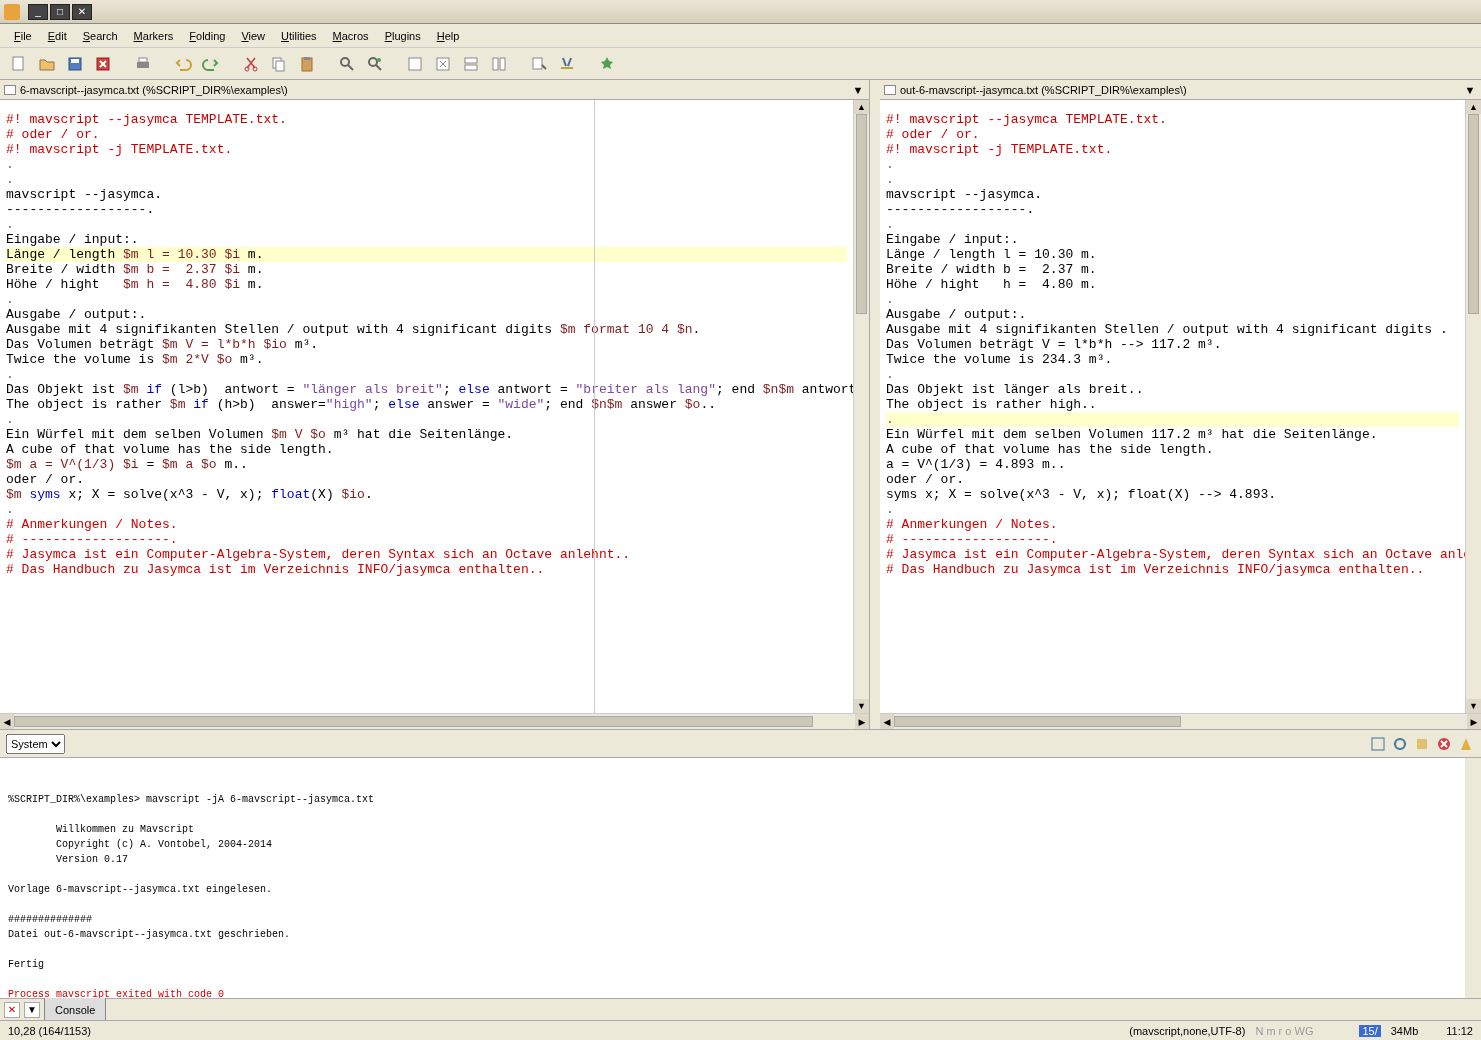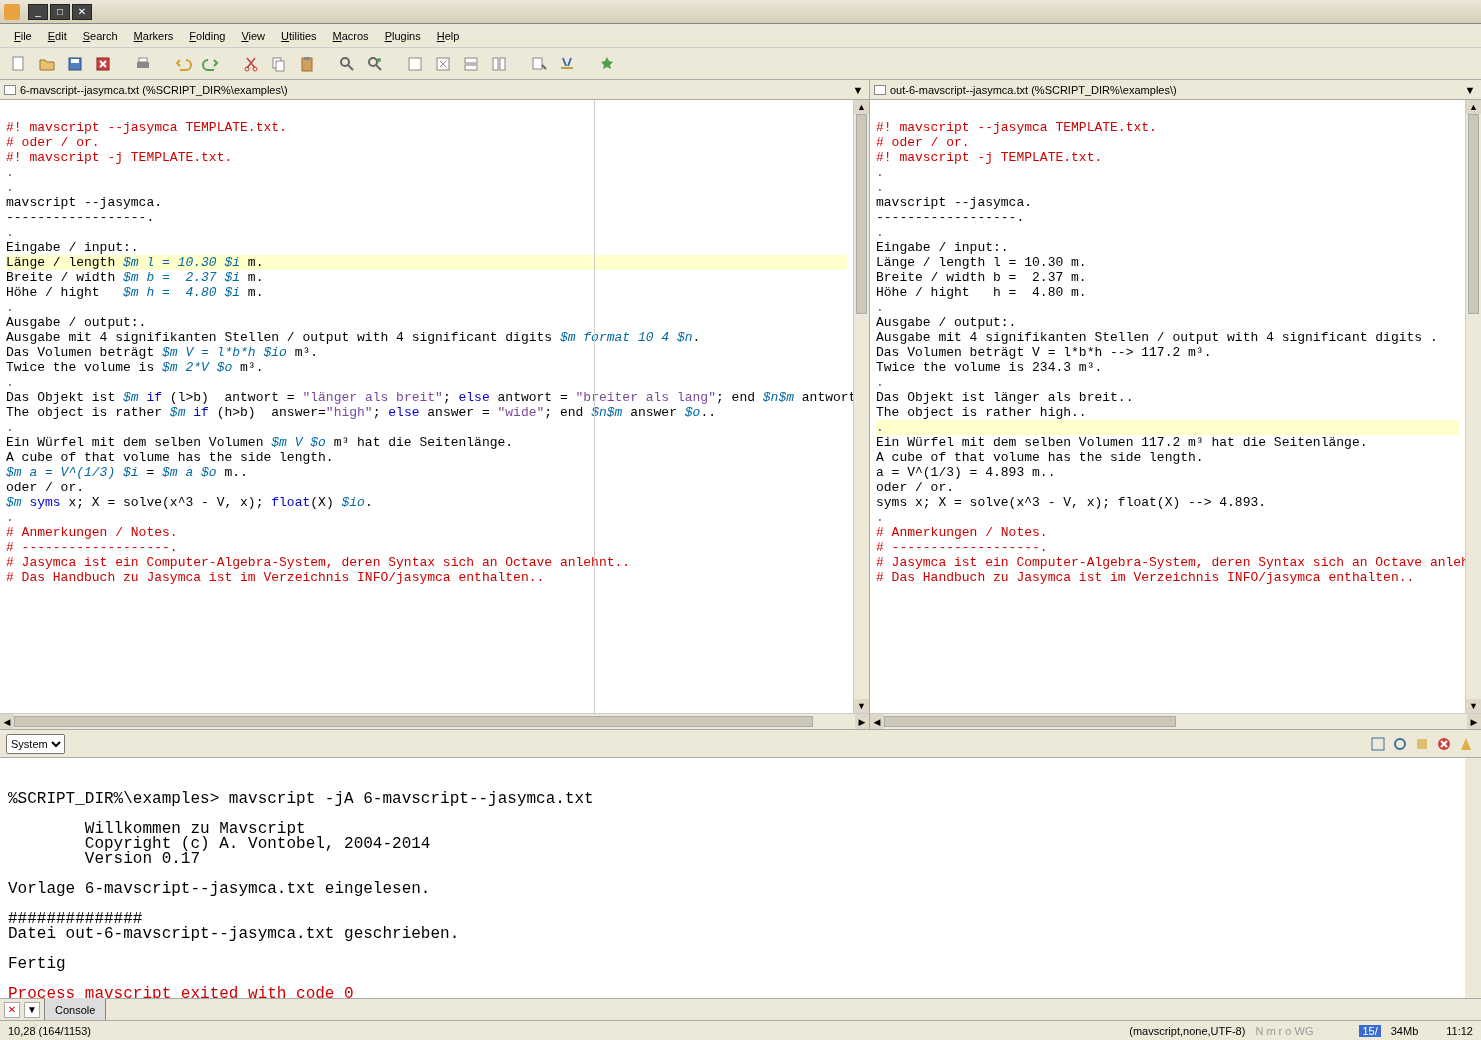--- a/index.html
+++ b/index.html
@@ -12,55 +12,55 @@
 
 .menu-bar { height: 24px; background: #ece9d8; display: flex; align-items: center; padding: 0 6px; border-bottom: 1px solid #ccc; }
 .menu-bar .menu-item { padding: 3px 8px; cursor: pointer; }
 .menu-bar .menu-item u { text-decoration: underline; }
 
 .toolbar { height: 32px; background: #ece9d8; display: flex; align-items: center; padding: 0 8px; border-bottom: 1px solid #aaa; gap: 6px; }
 .toolbar .tb-btn { width: 22px; height: 22px; display: flex; align-items: center; justify-content: center; cursor: pointer; border: 1px solid transparent; }
 .toolbar .sep { width: 6px; }
 .toolbar svg { width: 18px; height: 18px; }
 
-.editor-area { flex: 1; display: flex; border-bottom: 1px solid #aaa; min-height: 0; }
+.editor-area { flex: 1; display: flex; border-bottom: 1px solid #aaa; min-height: 0; gap: 10px; }
 .editor-pane { display: flex; flex-direction: column; min-width: 0; }
 .editor-pane.left { width: 870px; border-right: 1px solid #aaa; }
 .editor-pane.right { flex: 1; }
 
 .buffer-tab { height: 20px; background: #ece9d8; border-bottom: 1px solid #aaa; display: flex; align-items: center; padding: 0 4px; font-size: 11px; }
 .buffer-tab .disk { width: 12px; height: 10px; border: 1px solid #888; background: #fff; margin-right: 4px; }
 .buffer-tab .arrow { margin-left: auto; width: 14px; text-align: center; cursor: pointer; }
 
 .text-area-wrap { flex: 1; display: flex; min-height: 0; }
-.text-area { flex: 1; background: #fff; font-family: "Courier New", monospace; font-size: 13px; line-height: 15px; padding: 20px 6px; white-space: pre; overflow: hidden; position: relative; }
+.text-area { flex: 1; background: #fff; font-family: "Courier New", monospace; font-size: 13px; line-height: 15px; padding: 12px 6px; white-space: pre; overflow: hidden; position: relative; }
 .text-area .print-margin { position: absolute; top: 0; bottom: 0; left: 594px; border-left: 1px solid #ccc; }
 .vscroll { width: 16px; background: #ece9d8; border-left: 1px solid #ccc; position: relative; }
 .vscroll .thumb { position: absolute; left: 2px; right: 2px; top: 14px; height: 200px; background: #cdc7b8; border: 1px solid #aaa; }
 .vscroll .arr { position: absolute; left: 0; right: 0; height: 14px; background: #ddd8c8; text-align: center; font-size: 9px; line-height: 14px; }
 .vscroll .arr.up { top: 0; }
 .vscroll .arr.down { bottom: 0; }
 .hscroll { height: 16px; background: #ece9d8; border-top: 1px solid #ccc; display: flex; }
 .hscroll .arr { width: 14px; background: #ddd8c8; text-align: center; font-size: 9px; line-height: 16px; }
 .hscroll .track { flex: 1; position: relative; }
 .hscroll .thumb { position: absolute; top: 2px; bottom: 2px; left: 0; width: 50%; background: #cdc7b8; border: 1px solid #aaa; }
 
 .c-red { color: #cc0000; }
-.c-green { color: #0369a1; font-style: italic; }
+.c-green { color: #7f1d1d; }
 .c-blue { color: #0000cc; }
 .c-purple { color: #7a4a9a; }
 .c-black { color: #000; }
 .hl-line { background: #ffffcc; display: inline-block; width: 100%; }
 
 .console-strip { height: 28px; background: #ece9d8; border-bottom: 1px solid #aaa; display: flex; align-items: center; padding: 0 6px; gap: 12px; }
 .console-strip select { font-size: 11px; height: 20px; }
 .console-strip .right { margin-left: auto; display: flex; gap: 4px; }
 .console-strip .ci { width: 18px; height: 18px; cursor: pointer; display: flex; align-items: center; justify-content: center; }
 
-.console-out { height: 240px; background: #fff; font-family: "Courier New", monospace; font-size: 16px; line-height: 15px; padding: 4px 8px; white-space: pre; overflow: hidden; position: relative; }
+.console-out { height: 240px; background: #fff; font-family: "Courier New", monospace; font-size: 10px; line-height: 15px; padding: 4px 8px; white-space: pre; overflow: hidden; position: relative; }
 .console-scroll { position: absolute; right: 0; top: 0; bottom: 0; width: 16px; background: #ece9d8; }
 
 .bottom-strip { height: 22px; background: #ece9d8; border-top: 1px solid #aaa; display: flex; align-items: center; padding: 0 4px; gap: 4px; }
 .bottom-strip .small-btn { width: 16px; height: 16px; border: 1px solid #aaa; background: #fff; display: flex; align-items: center; justify-content: center; cursor: pointer; font-size: 10px; }
 .bottom-strip .tab-btn { padding: 18px 10px; border: 1px solid #888; background: #ddd; cursor: pointer; font-size: 11px; }
 
 .status-bar { height: 20px; background: #ece9d8; border-top: 1px solid #aaa; display: flex; align-items: center; padding: 0 8px; font-size: 11px; }
 .status-bar .sl { }
 .status-bar .sr { margin-left: auto; display: flex; gap: 10px; align-items: flex-end; }
 .status-bar .mem { background: #3a6ad4; color: #fff; padding: 0 3px; margin-left: 36px; }

